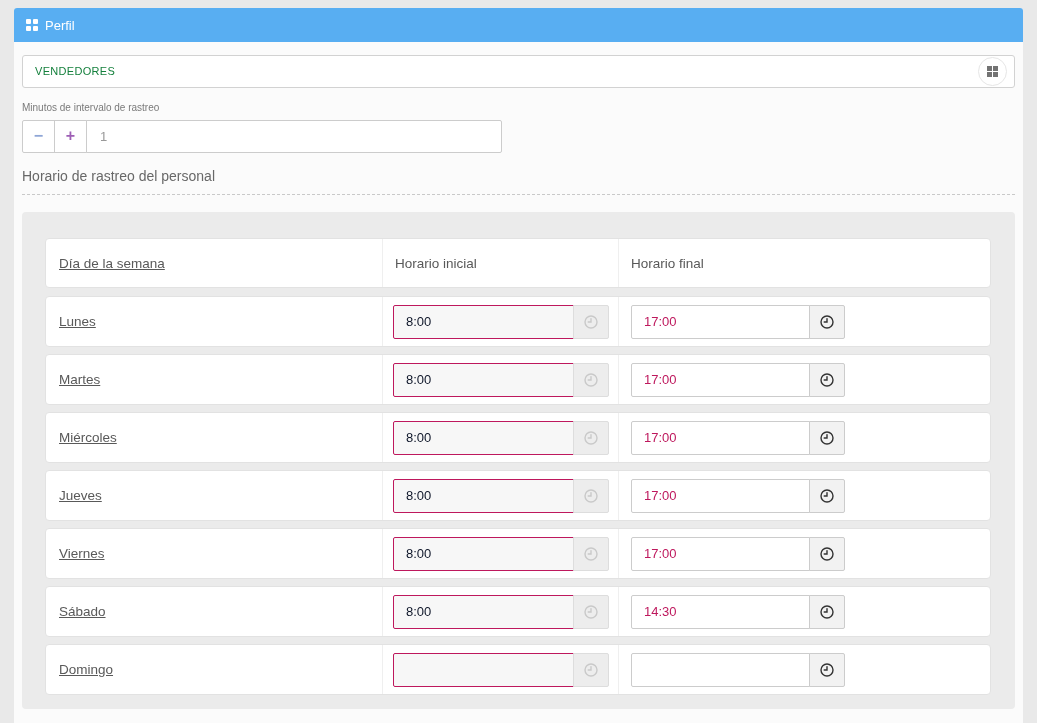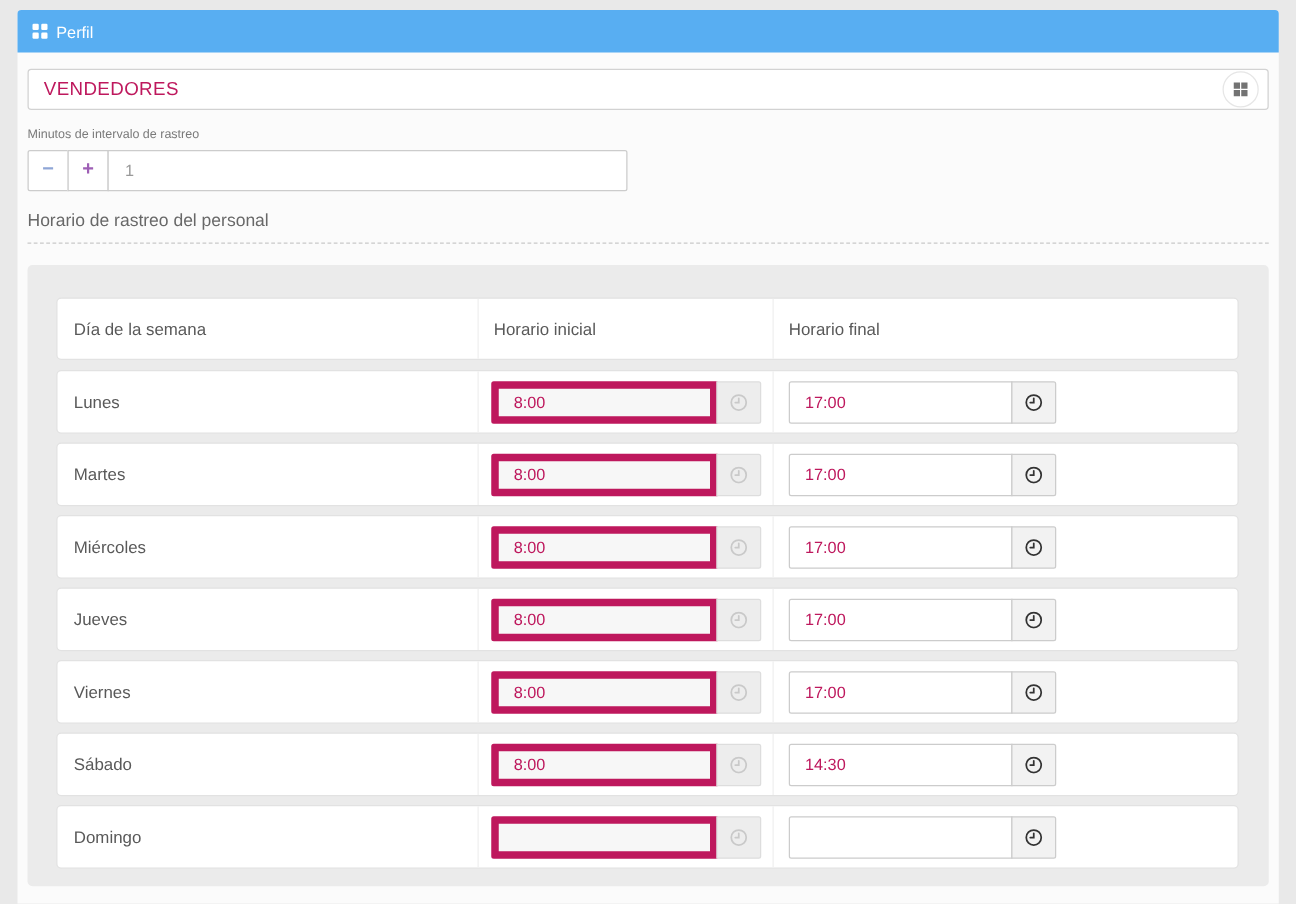--- a/index.html
+++ b/index.html
@@ -33,22 +33,22 @@
   .profile-select {
     position: relative;
     height: 33px;
     background: #fff;
     border: 1px solid #d2d2d2;
     border-radius: 3px;
   }
   .profile-select .value {
     line-height: 31px;
     padding-left: 12px;
-    font-size: 15px;
-    color: #be185d;
+    font-size: 11px;
+    color: #15803d;
     letter-spacing: .3px;
   }
   .grid-circle-btn {
     position: absolute;
     right: 7px; top: 1px;
     width: 29px; height: 29px;
     border: 1px solid #e6e6e6;
     border-radius: 50%;
     background: transparent;
     display: flex; align-items: center; justify-content: center;
@@ -100,21 +100,21 @@
     border: 1px solid #e2e2e2;
     border-radius: 4px;
     display: flex;
     align-items: stretch;
     height: 51px;
     margin-bottom: 7px;
   }
   .srow.head { height: 50px; margin-bottom: 8px; }
   .srow:last-child { margin-bottom: 0; }
   .cell { display: flex; align-items: center; font-size: 13.5px; color: #595959; }
-  .cell-day   { width: 337px; border-right: 1px solid #efefef; padding-left: 13px; }
+  .cell-day   { width: 337px; border-right: 1px solid #efefef; padding-left: 13px; text-decoration: underline; }
   .cell-start { width: 236px; border-right: 1px solid #efefef; padding-left: 10px; }
   .cell-end   { flex: 1; padding-left: 12px; }
   .srow.head .cell-start, .srow.head .cell-end { padding-left: 12px; }
 
   
   .time-group { display: flex; height: 34px; }
   .cell-start .time-group { width: 216px; }
   .cell-end .time-group { width: 214px; }
   .time-input {
     flex: 1; min-width: 0;
@@ -123,21 +123,21 @@
     outline: none;
     border-radius: 2px 0 0 2px;
     font-family: "Liberation Sans", "DejaVu Sans", sans-serif;
   }
   .time-addon {
     width: 36px;
     margin-left: -1px;
     display: flex; align-items: center; justify-content: center;
     border-radius: 0 2px 2px 0;
   }
-  .time-group.disabled .time-input { background: #f7f7f7; border: 6px solid #be185d; color: #be185d; }
+  .time-group.disabled .time-input { background: #f7f7f7; border: 1px solid #be185d; color: #0f172a; }
   .time-group.disabled .time-addon { background: #ededed; border: 1px solid #ddd; color: #c9c9c9; }
   .time-group.enabled .time-input { background: #fff; border: 1px solid #ccc; color: #be185d; }
   .time-group.enabled .time-addon { background: #f2f2f2; border: 1px solid #ccc; color: #333; cursor: pointer; }
 </style>
 </head>
 <body>
 
 <div class="panel">
 
   <div class="panel-header">

